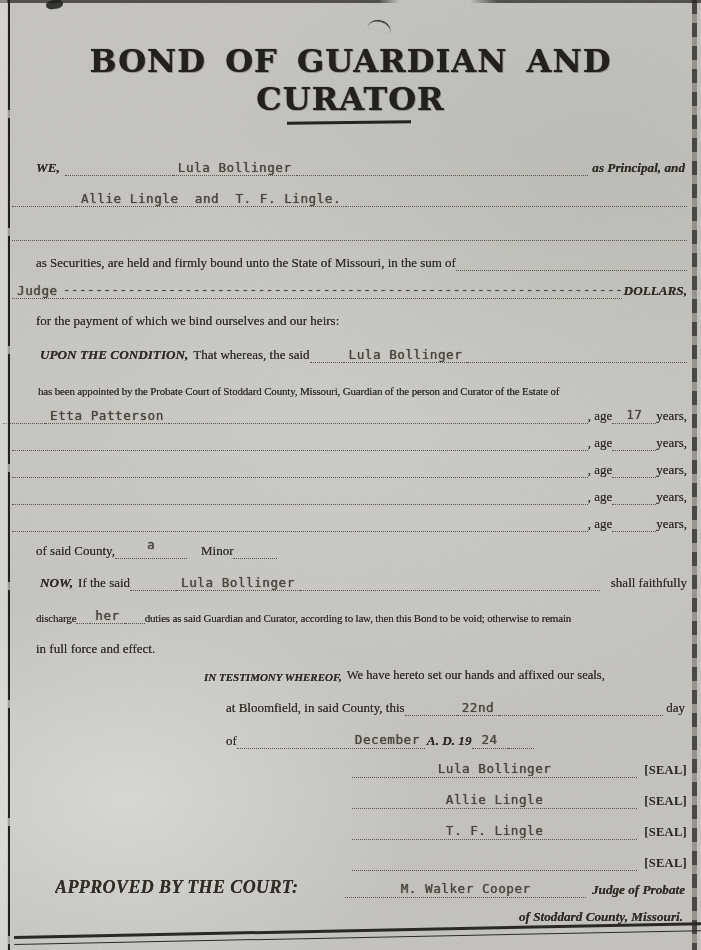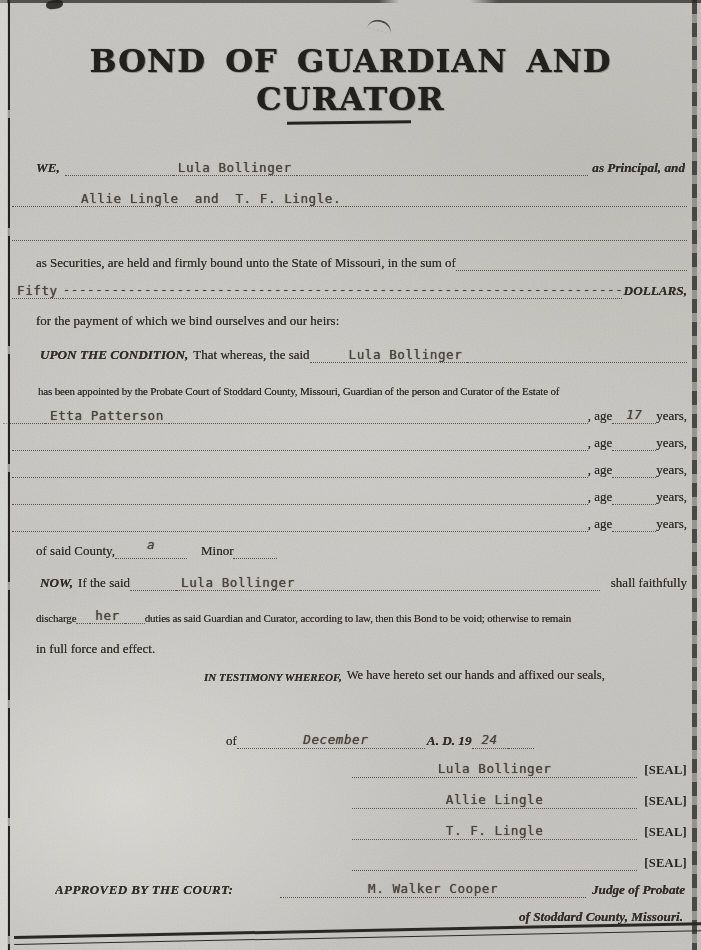--- a/index.html
+++ b/index.html
@@ -18,21 +18,21 @@
   .b{font-style:italic;font-weight:bold;font-size:13.2px;margin-right:5px;text-shadow:0 0 .5px rgba(40,38,33,.85);}
   .tight{font-size:11px;letter-spacing:-0.18px;}
   .typed{
     font-family:"DejaVu Sans Mono", monospace;font-size:12.5px;color:#4a473f;
     letter-spacing:.6px;white-space:pre;padding:0 5px;
     text-shadow:0 0 1px rgba(74,71,63,.8), .5px 0 0 rgba(74,71,63,.3);
   }
   .u{border-bottom:1.6px dotted #5a564c;}
   .dots{flex:1 1 auto;border-bottom:1.6px dotted #5a564c;min-width:6px;text-align:center;}
   .dots .typed{display:inline-block;}
-  .fixed{flex:0 0 auto;font-style:italic;}
+  .fixed{flex:0 0 auto;}
   .sp{flex:0 0 42px;}
   .seal{font-weight:bold;font-size:12.5px;margin-left:7px;letter-spacing:.3px;color:#262420;}
   .raised{transform:translateY(-5px);}
   .dashfill{flex:1 1 auto;overflow:hidden;border-bottom:1.6px dotted #5a564c;}
   .title{
     position:absolute;top:42px;left:0;right:0;text-align:center;
     font-family:"DejaVu Serif", serif;font-weight:bold;font-size:32px;
     letter-spacing:1px;word-spacing:7px;color:#23211d;
     text-shadow:0 0 1px rgba(35,33,29,.9), 1px 1px 0 rgba(35,33,29,.25);
   }
@@ -78,21 +78,21 @@
   <div class="row" style="top:220px;left:12px;right:14px">
     <span class="dots"></span>
   </div>
 
   <div class="row" style="top:250px;left:36px;right:14px">
     <span class="i">as Securities, are held and firmly bound unto the State of Missouri, in the sum of</span>
     <span class="dots"></span>
   </div>
 
   <div class="row" style="top:278px;left:12px;right:14px">
-    <span class="typed u">Fifty</span>
+    <span class="typed u">Judge</span>
     <span class="dashfill"><span class="typed" style="padding:0">----------------------------------------------------------------------------------------------------</span></span>
     <span class="b" style="margin:0 0 0 2px">DOLLARS,</span>
   </div>
 
   <div class="row" style="top:308px;left:36px">
     <span class="i">for the payment of which we bind ourselves and our heirs:</span>
   </div>
 
   <div class="row" style="top:342px;left:40px;right:14px">
     <span class="b">UPON THE CONDITION,</span>
@@ -165,24 +165,31 @@
 
   <div class="row" style="top:636px;left:36px">
     <span class="i">in full force and effect.</span>
   </div>
 
   <div class="row" style="top:662px;left:204px;right:14px">
     <span class="b" style="font-size:11px">IN TESTIMONY WHEREOF,</span>
     <span class="i" style="font-size:12.6px">We have hereto set our hands and affixed our seals,</span>
   </div>
 
+  <div class="row" style="top:695px;left:226px;right:16px">
+    <span class="i">at Bloomfield, in said County, this</span>
+    <span class="dots fixed" style="flex-basis:52px"></span>
+    <span class="typed u">22nd</span>
+    <span class="dots"></span>
+    <span class="i" style="margin-left:3px">day</span>
+  </div>
 
   <div class="row" style="top:728px;left:226px">
     <span class="i">of</span>
-    <span class="dots fixed" style="flex-basis:178px;text-align:center;padding-left:10px"><span class="typed">December</span></span>
+    <span class="dots fixed" style="flex-basis:178px;text-align:right;padding-left:10px"><span class="typed">December</span></span>
     <span class="b" style="margin:0 0 0 2px">A. D. 19</span>
     <span class="dots fixed" style="flex-basis:36px"><span class="typed" style="padding:0 2px">24</span></span>
     <span class="dots fixed" style="flex-basis:26px"></span>
   </div>
 
   <div class="row" style="top:757px;left:352px;right:14px">
     <span class="dots"><span class="typed">Lula Bollinger</span></span>
     <span class="seal">[SEAL]</span>
   </div>
   <div class="row" style="top:788px;left:352px;right:14px">
@@ -192,21 +199,21 @@
   <div class="row" style="top:819px;left:352px;right:14px">
     <span class="dots"><span class="typed">T. F. Lingle</span></span>
     <span class="seal">[SEAL]</span>
   </div>
   <div class="row" style="top:850px;left:352px;right:14px">
     <span class="dots"><span class="typed"></span></span>
     <span class="seal">[SEAL]</span>
   </div>
 
   <div class="row" style="top:877px;left:55px;right:16px">
-    <span class="b" style="font-size:13px;letter-spacing:.4px">APPROVED BY THE COURT:</span>
+    <span class="b" style="font-size:18px;letter-spacing:.4px">APPROVED BY THE COURT:</span>
     <span class="sp"></span>
     <span class="dots"><span class="typed">M. Walker Cooper</span></span>
     <span class="b" style="margin:12px 0 0 6px">Judge of Probate</span>
   </div>
   <div class="row" style="top:904px;left:420px;right:18px;justify-content:flex-end">
     <span class="b" style="margin:0">of Stoddard County, Missouri.</span>
   </div>
 
   <div class="bottom-rule"></div>
   <div class="edge-top"></div>

